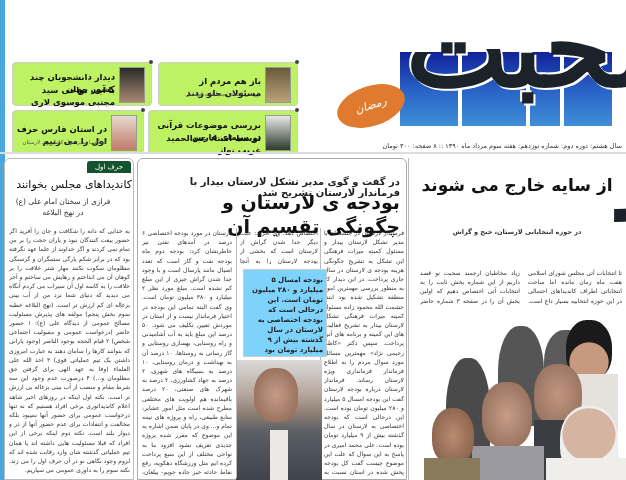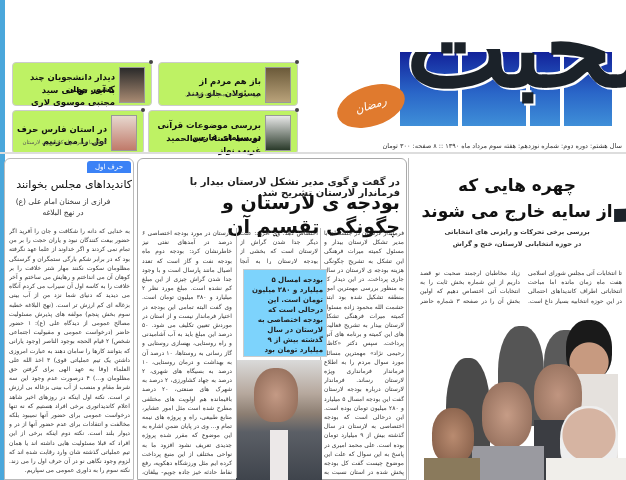--- a/index.html
+++ b/index.html
@@ -23,21 +23,21 @@
 
 
 .teaser{border:1px solid #ccc;border-radius:4px;background:#bef264;height:44px}
 .teaser .thumb{position:absolute;top:4px;width:26px;height:36px;background:linear-gradient(#6b5a3a,#b9a27a);border:1px solid #999}
 .teaser .tt{position:absolute;font-size:8.5px;font-weight:bold;color:#111;direction:rtl;text-align:right;line-height:12px}
 .teaser .ts{position:absolute;font-size:5.5px;color:#555;direction:rtl;text-align:right}
 .teaser .dot{position:absolute;top:-3px;width:4px;height:4px;border-radius:50%;background:#444}
 
 
 .colL{left:4px;top:158px;width:130px;height:322px;border:1px solid #bbb;border-radius:6px 6px 0 0;background:#fff}
-.tag{left:87px;top:161px;width:44px;height:12px;background:#3b82f6;color:#fff;font-size:7px;text-align:center;line-height:12px;border-radius:3px 3px 0 0}
+.tag{left:87px;top:161px;width:44px;height:12px;background:#14532d;color:#fff;font-size:7px;text-align:center;line-height:12px;border-radius:3px 3px 0 0}
 .colL-title{left:8px;top:178px;width:124px;font-size:11px;font-weight:normal;color:#111}
 .colL-sub{left:8px;top:196px;width:110px;font-size:7.5px;color:#333;text-align:center;line-height:11px}
 .body-text{font-size:6px;line-height:9.2px;color:#333;text-align:justify;direction:rtl;overflow:hidden}
 
 
 .colC{left:137px;top:158px;width:270px;height:322px;border:1px solid #aaa;border-radius:6px 6px 0 0}
 .kicker{left:145px;top:176px;width:255px;font-size:10px;font-weight:bold;color:#222}
 .headC{left:145px;top:190px;width:255px;font-size:19px;font-weight:bold;color:#111;line-height:24px}
 .quote{left:243px;top:269px;width:84px;height:88px;background:#7dd3fc;border:1px solid #ccc;font-size:7px;font-weight:bold;color:#222;text-align:right;line-height:10px;padding:5px 3px;direction:rtl}
 .photoC{left:236px;top:360px;width:86px;height:120px;background:linear-gradient(180deg,#dadada 0,#b6a89d 28%,#8c7e72 45%,#5b5f66 60%,#3f444c 100%);}
@@ -111,25 +111,23 @@
 <div class="abs body-text" style="left:240px;top:228px;width:78px;height:36px">اختصاص دهد. وی افزود: علت دیگر جدا شدن گراش از لارستان است که بخشی از بودجه لارستان را به آنجا اختصاص داده اند. فرماندار</div>
 <div class="abs quote">بودجه امسال ۵ میلیارد و ۲۸۰ میلیون تومان است. این درحالی است که بودجه اختصاصی به لارستان در سال گذشته بیش از ۹ میلیارد تومان بود</div>
 <div class="abs photoC">
   <div class="face"></div>
   <div class="shirt"></div>
 </div>
 <div class="abs vline" style="left:236px;top:228px;height:250px"></div>
 <div class="abs body-text" style="left:142px;top:228px;width:90px;height:250px">لارستان در مورد بودجه اختصاصی ۶ درصد در آمدهای نفتی نیز خاطرنشان کرد: بودجه دوم ماه بودجه نفت و گاز است که تعدد اصیال مانند پارسال است و با وجود جدا شدن گراش چیزی از این مبلغ کم نشده است. مبلغ مورد نظر ۲ میلیارد و ۳۸۰ میلیون تومان است. وی گفت البته تمامی این بودجه در اختیار فرماندار نیست و از استان در موردش تعیین تکلیف می شود. ۵۰ درصد این مبلغ باید به آب آشامیدنی و راه روستایی، بهسازی روستایی و گاز رسانی به روستاها، ۱۰ درصد آن به بهداشت و درمان روستایی، ۱۰ درصد به بسیگاه های شهری، ۲ درصد به جهاد کشاورزی، ۲ درصد به شهرک های صنعتی، ۲۰ درصد باقیمانده هم اولویت های مختلفی مطرح شده است مثل امور عشایر، منابع طبیعی، راه و پروژه های نیمه تمام و... وی در پایان ضمن اشاره به این موضوع که مقرر شده پروژه جدیدی تعریف نشود افزود ما به نواحی مختلف از این منبع پرداخت کرده ایم مثل ورزشگاه دهکویه، رفع نقاط حادثه خیز جاده جویم- بیلغان، گردنه اوز و بخشی نیز در بیرم هزینه شده است.</div>
 
 <div class="abs colR-title" style="direction:rtl">
-  <div>چهره هایی که</div>
   <div>از سایه خارج می شوند</div>
 </div>
 <div class="abs colR-sub" style="direction:rtl">
-  <div>بررسی برخی تحرکات و رایزنی های انتخاباتی</div>
   <div>در حوزه انتخابانی لارستان، خنج و گراش</div>
 </div>
 <div class="abs body-text" style="left:528px;top:268px;width:94px;height:38px">تا انتخابات آتی مجلس شورای اسلامی هفت ماه زمان مانده اما مباحث انتخاباتی اطراف کاندیداهای احتمالی در این حوزه انتخابیه بسیار داغ است. بنا به درخواست</div>
 <div class="abs body-text" style="left:420px;top:268px;width:100px;height:38px">زیاد مخاطبان ارجمند صحبت نو قصد داریم از این شماره بخش ثابت را به انتخابات آتی اختصاص دهیم که اولین بخش آن را در صفحه ۳ شماره حاضر خواهید خواند.</div>
 
 <div class="abs photoR">
   <div class="sil" style="left:40px;top:50px;width:44px;height:110px;background:#4a4a4a"></div>
   <div class="sil" style="left:92px;top:18px;width:46px;height:100px;background:#555"></div>
   <div class="sil" style="left:138px;top:22px;width:44px;height:70px;background:#5a5a5a"></div>
   <div class="face" style="left:160px;top:12px;width:46px;height:60px;background:radial-gradient(circle at 50% 70%,#c79a80 40%,#1a1a1a 42%)"></div>

